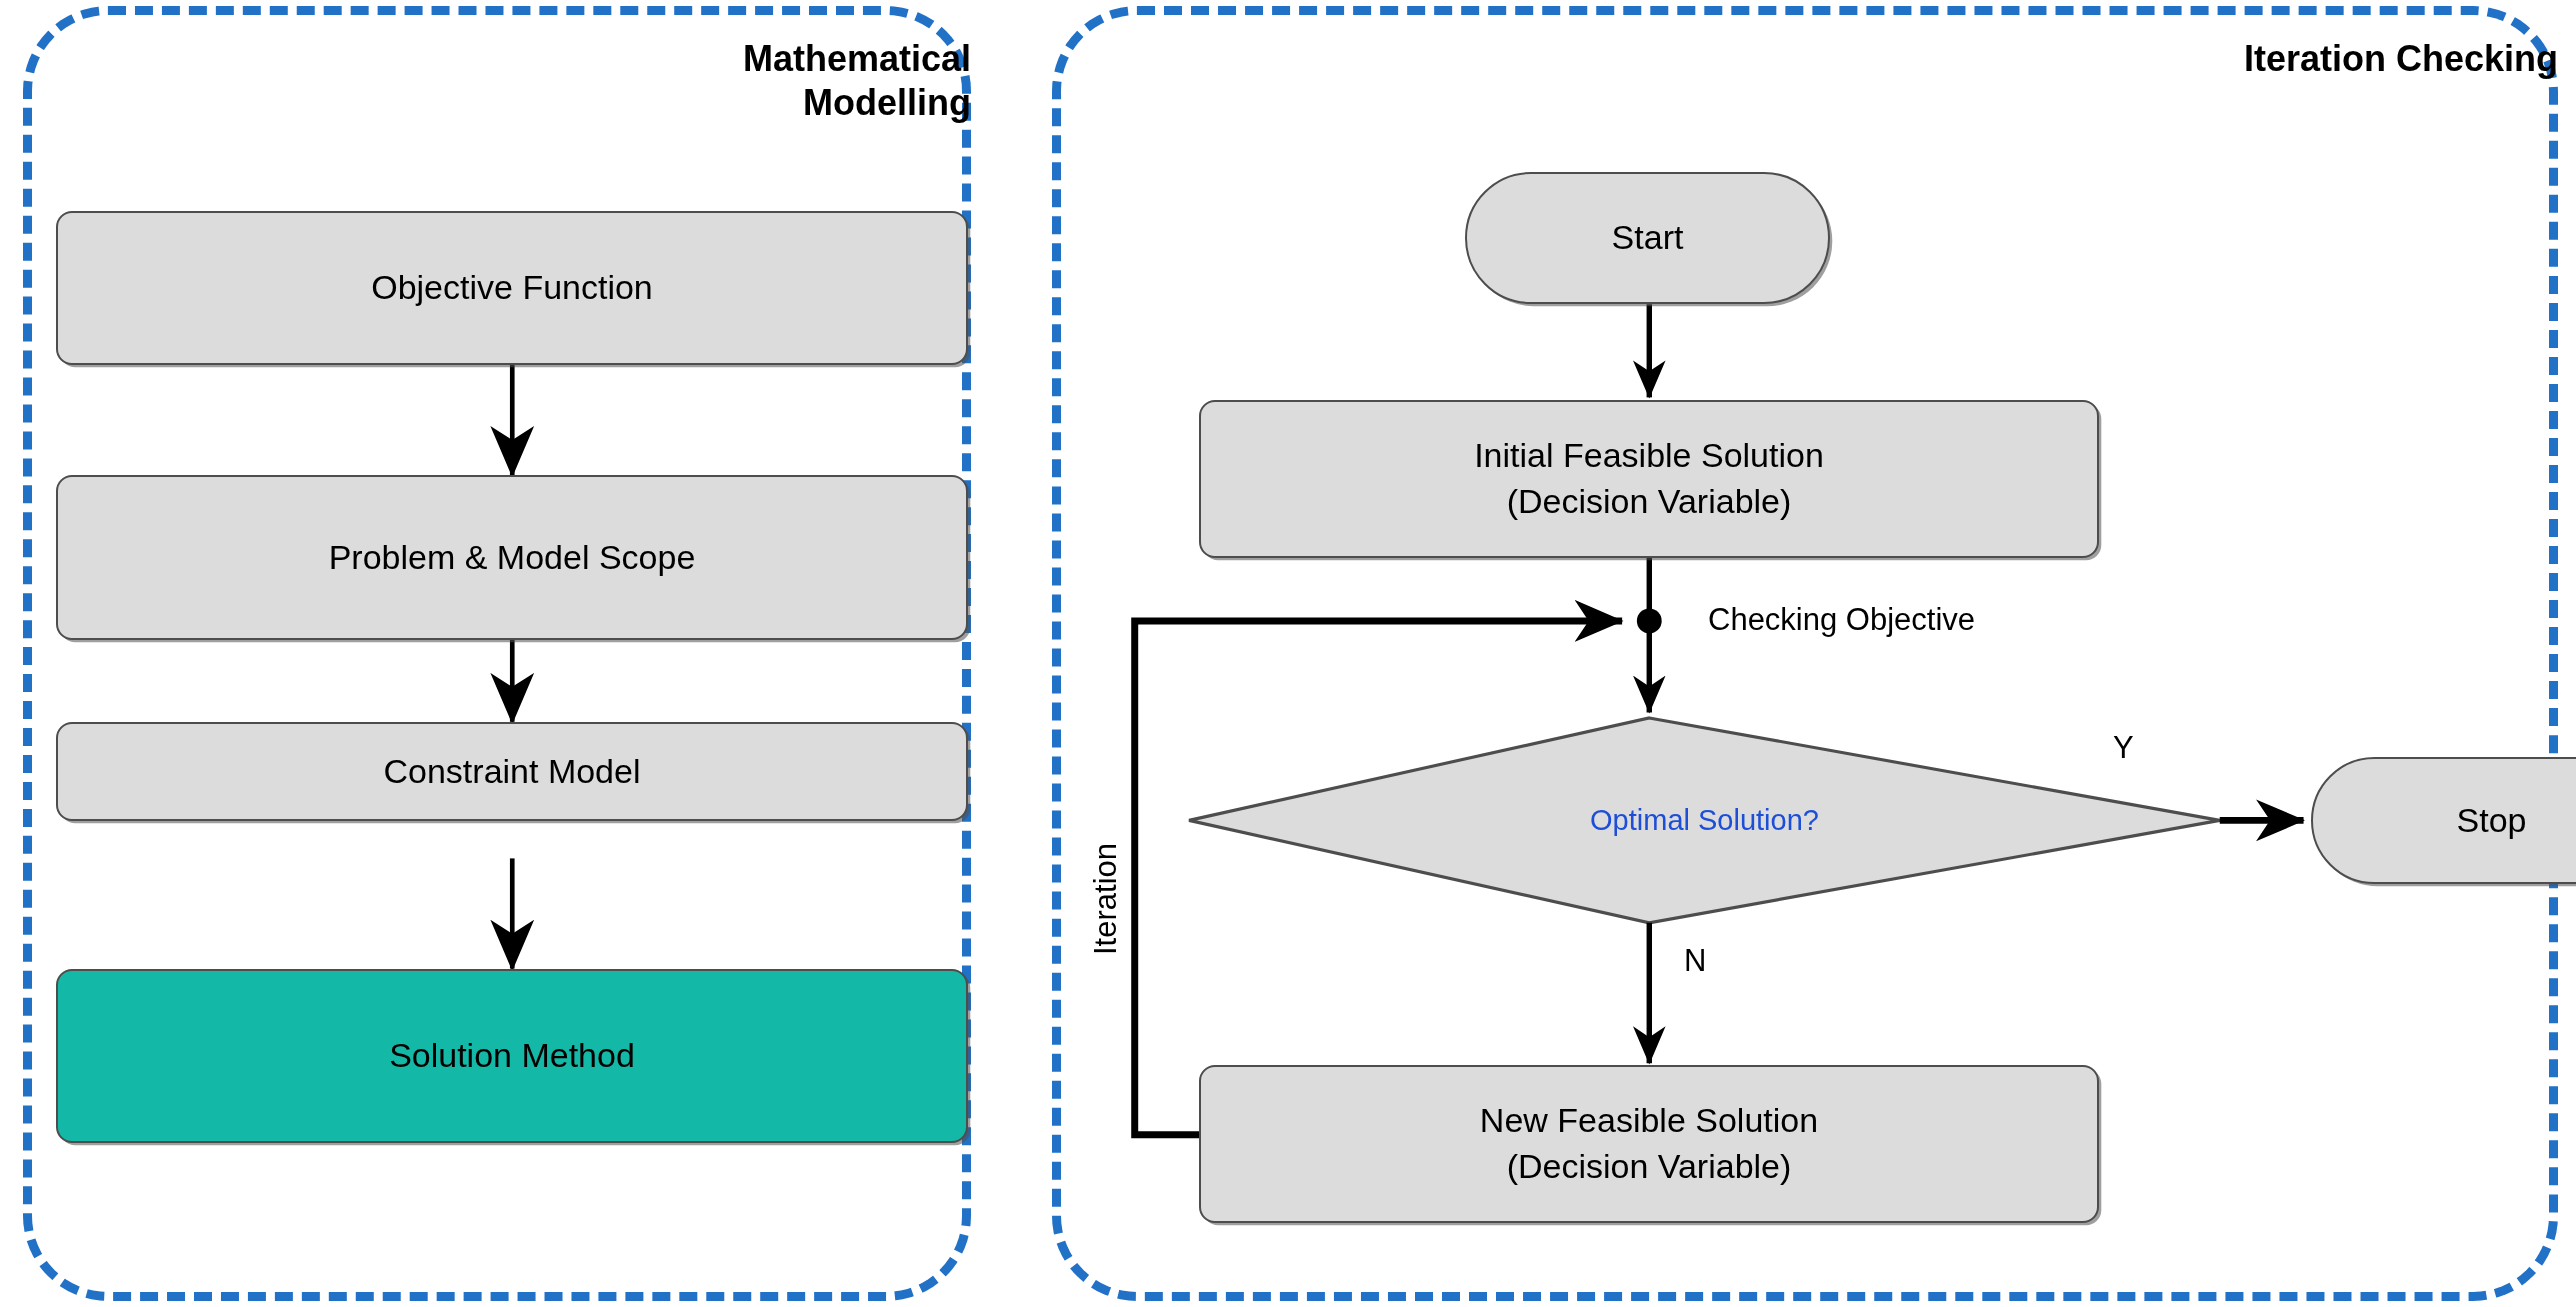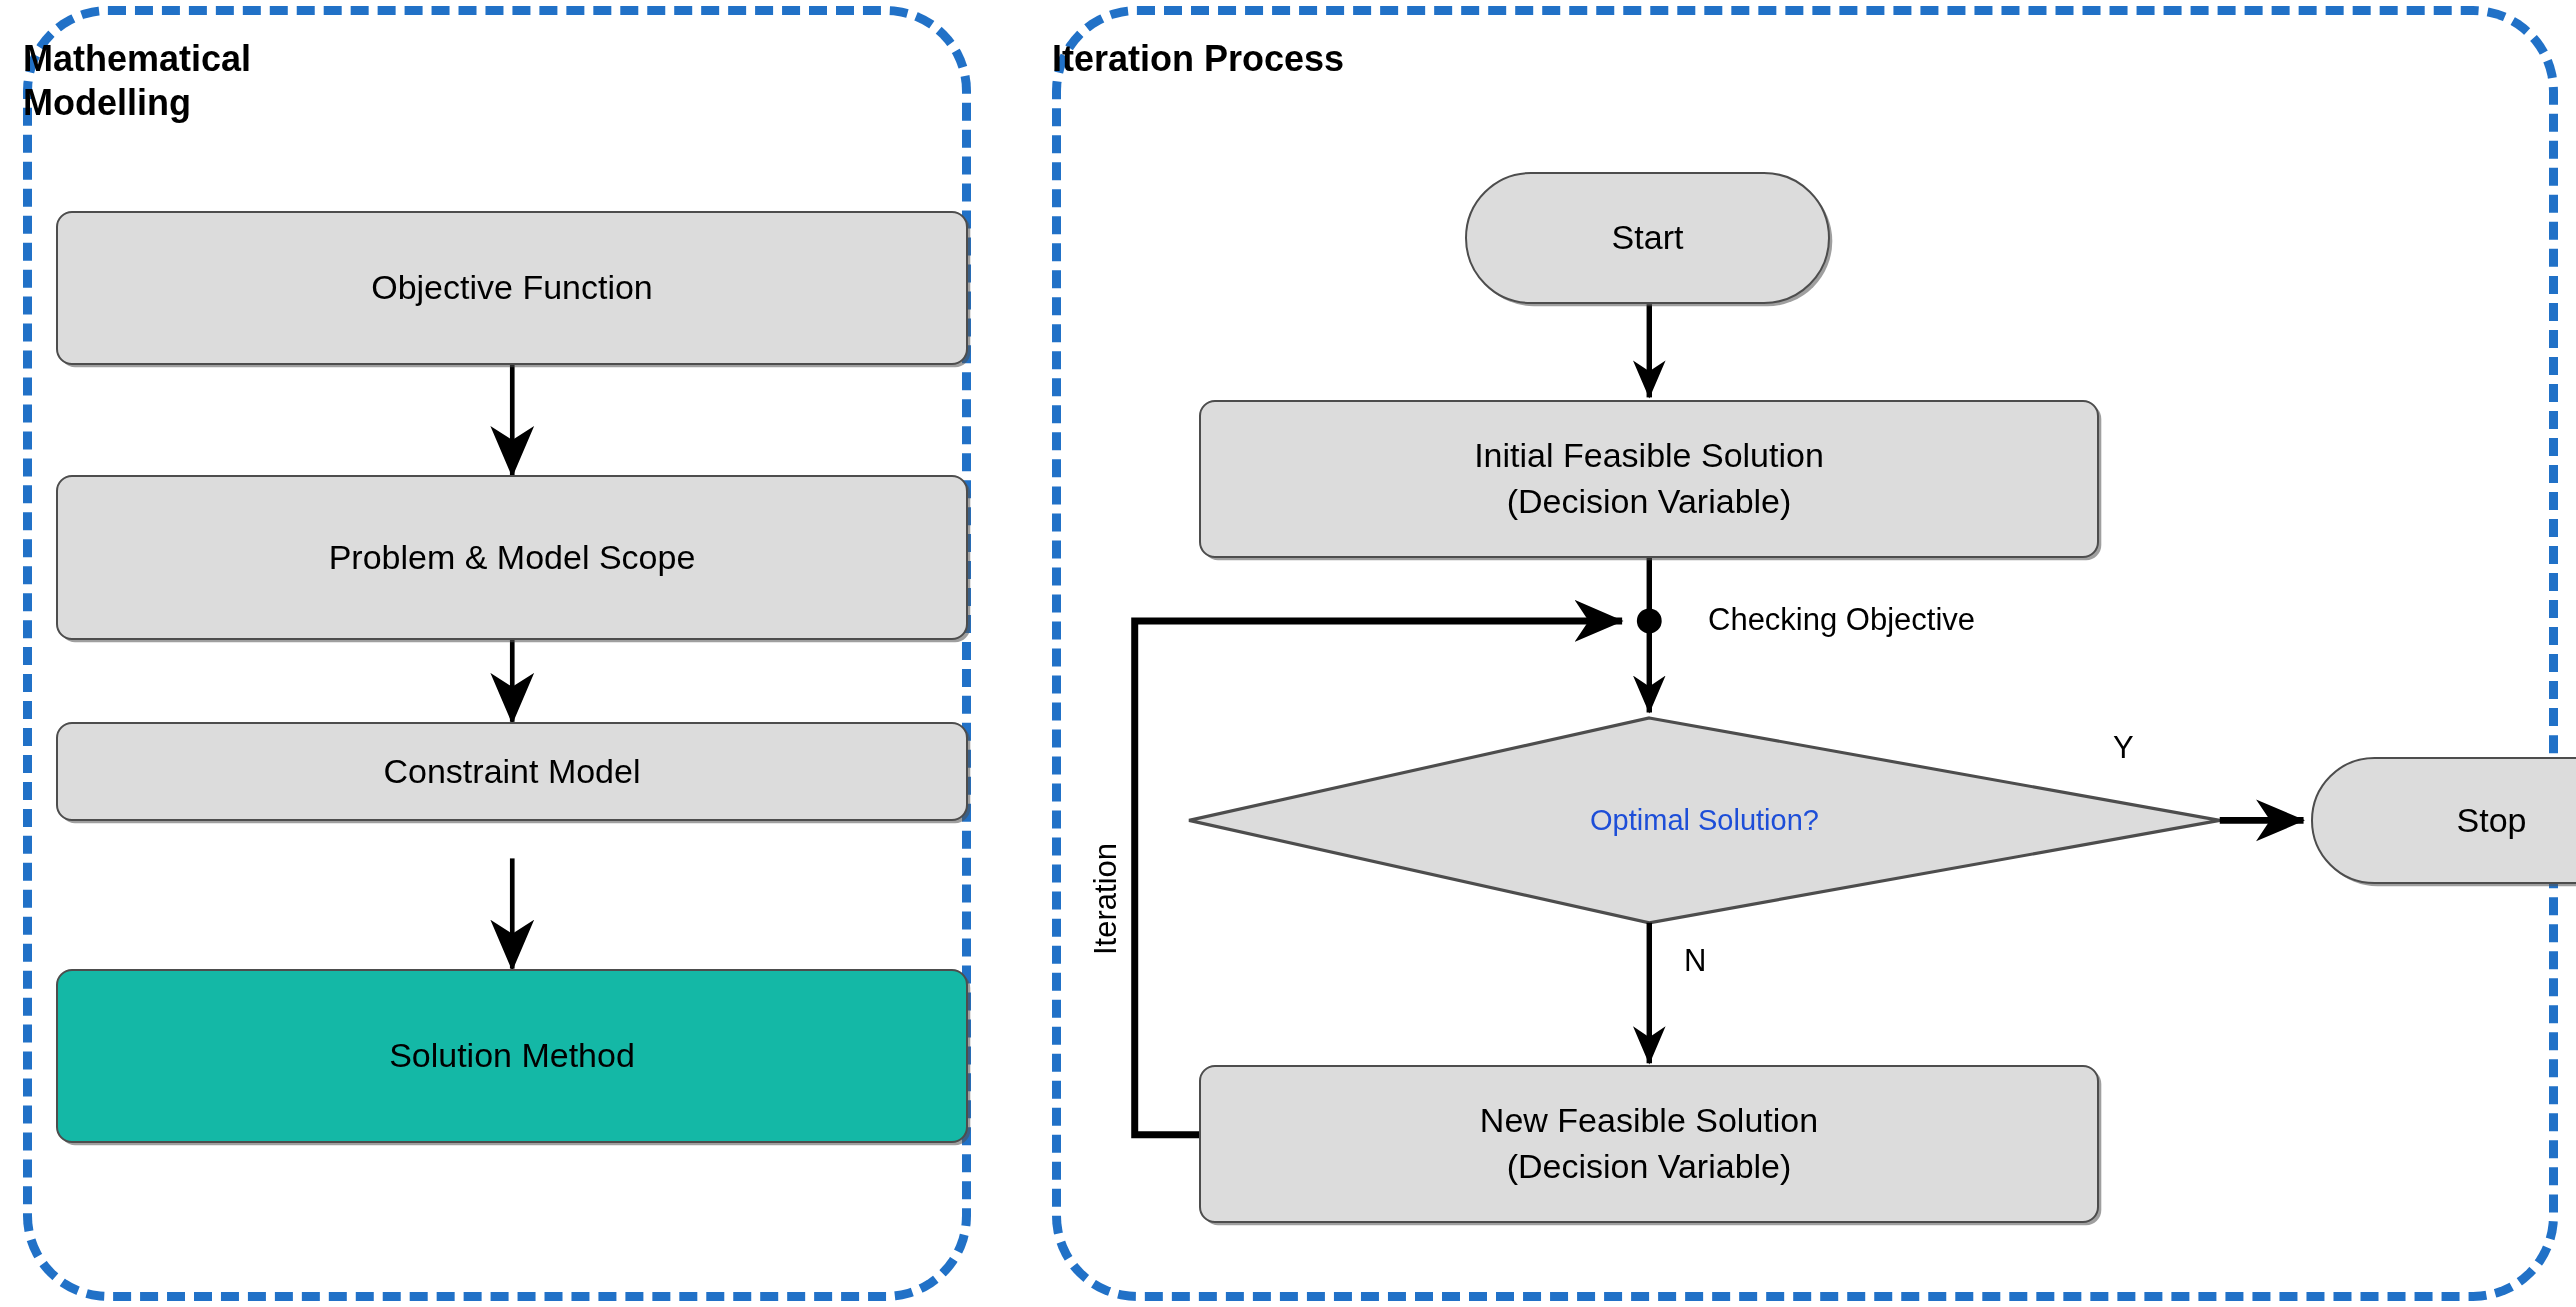--- a/index.html
+++ b/index.html
@@ -34,21 +34,21 @@
     height: 1295px;
   }
   #panel-iteration {
     left: 1052px;
     top: 6.2px;
     width: 1506px;
     height: 1295px;
   }
   .panel-title {
     position: absolute;
-    text-align: left;
+    text-align: right;
     font-weight: bold;
     font-size: 36px;
     line-height: 1.22;
     color: #000000;
     white-space: pre-line;
   }
   #title-modelling {
     left: 23px;
     top: 37px;
     width: 948px;
@@ -139,21 +139,21 @@
 
     <path d="M1545,1462 L1462,1462 L1462,800 L2090,800" fill="none" stroke="#000000" stroke-width="9" marker-end="url(#arrow-thick)"></path>
   </g>
 </svg>
 
 <div class="panel" id="panel-modelling" style="border-color: rgb(33, 113, 199);"></div>
 <div class="panel" id="panel-iteration" style="border-color: rgb(33, 113, 199);"></div>
 
 <div class="panel-title" id="title-modelling">Mathematical
 Modelling</div>
-<div class="panel-title" id="title-iteration">Iteration Process</div>
+<div class="panel-title" id="title-iteration">Iteration Checking</div>
 
 <div class="node rounded" style="left: 56px; top: 211px; width: 912px; height: 154px; background: rgb(220, 220, 220); border-color: rgb(77, 77, 77);">Objective Function</div>
 
 <div class="node rounded" style="left: 56px; top: 475px; width: 912px; height: 165px; background: rgb(220, 220, 220); border-color: rgb(77, 77, 77);">Problem &amp; Model Scope</div>
 
 <div class="node rounded" style="left: 56px; top: 722px; width: 912px; height: 99px; background: rgb(220, 220, 220); border-color: rgb(77, 77, 77);">Constraint Model</div>
 
 <div class="node rounded" style="left: 56px; top: 969px; width: 912px; height: 174px; background: #14b8a6; border-color: rgb(77, 77, 77);">Solution Method</div>
 
 <div class="node pill" style="left: 1465px; top: 172px; width: 365px; height: 132px; background: rgb(220, 220, 220); border-color: rgb(77, 77, 77);">Start</div>

